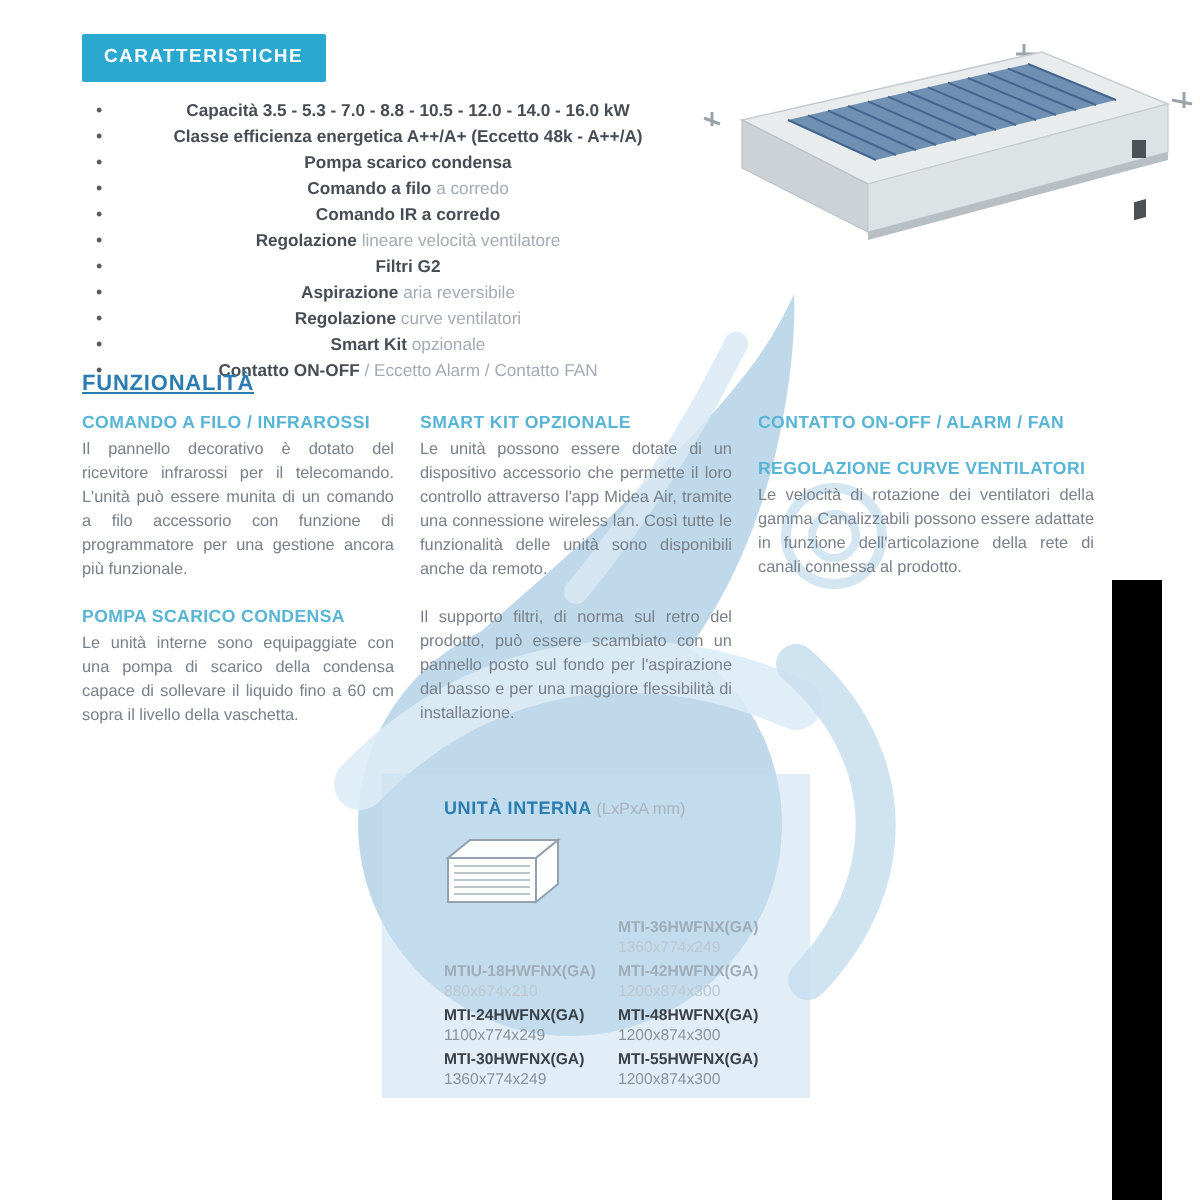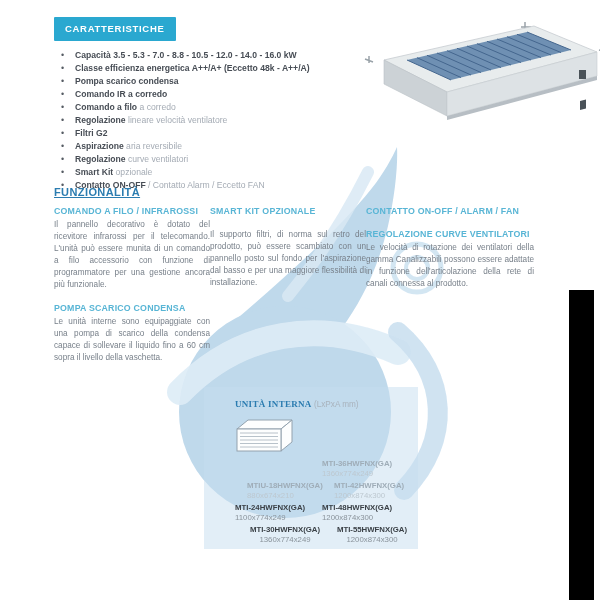--- a/index.html
+++ b/index.html
@@ -1,71 +1,71 @@
 <!DOCTYPE html>
 <html><head>
 <meta charset="utf-8">
 <style>
   html,body{margin:0;padding:0;background:#ffffff;}
   .page{
     position:relative;width:600px;height:600px;background:#ffffff;overflow:hidden;
     font-family:"Liberation Sans", sans-serif; -webkit-font-smoothing:antialiased;
   }
   .wm{position:absolute;left:0;top:0;width:600px;height:600px;z-index:0;}
-  .content{position:absolute;left:17px;top:0;width:577px;height:600px;z-index:1;}
+  .content{position:absolute;left:4px;top:0;width:577px;height:600px;z-index:1;}
 
   .badge{
     position:absolute;left:37px;top:17px;height:24px;line-height:24px;
     padding:0 11px;background:#2aa8d0;color:#ffffff;font-size:9.5px;font-weight:bold;
     letter-spacing:.7px;border-radius:1px;
   }
 
-  ul.features{position:absolute;left:42px;top:49px;margin:0;padding:0;list-style:none;width:300px;}
+  ul.features{position:absolute;left:42px;top:49px;margin:0;padding:0;list-style:none;width:300px;text-align:center;}
   ul.features li{position:relative;padding-left:16px;font-size:8.6px;line-height:13px;color:#474d55;}
   ul.features li::before{content:"•";position:absolute;left:2px;top:0;color:#565c64;font-size:9px;}
   ul.features .st{font-weight:bold;color:#474d55;}
   ul.features .lt{font-weight:normal;color:#a4abb4;}
 
   .unit-photo{position:absolute;left:332px;top:18px;}
 
   .funz-title{
     position:absolute;left:37px;top:186px;font-size:11px;font-weight:bold;
     color:#2b7cb0;letter-spacing:.4px;text-decoration:underline;
   }
 
   .cols{
     position:absolute;left:37px;top:206px;width:508px;
-    display:grid;grid-template-columns:156px 156px 168px;column-gap:0;
+    display:grid;grid-template-columns:156px 156px 168px;column-gap:13px;
   }
   .sec{margin-bottom:13px;}
   .sec h3{
     margin:0 0 3px 0;font-size:8.8px;font-weight:600;color:#58b5d5;
     letter-spacing:.2px;text-transform:uppercase;
   }
   .sec p{
     margin:0;font-size:8.2px;line-height:11.9px;color:#78808a;
     text-align:justify;hyphens:auto;-webkit-hyphens:auto;
   }
 
   .panel{
     position:absolute;left:187px;top:387px;width:214px;height:162px;
     background:rgba(198,221,240,0.5);
   }
   .panel-title{position:absolute;left:31px;top:12px;font-size:9px;white-space:nowrap;}
-  .panel-title .t1{font-weight:bold;color:#2b7cb0;letter-spacing:.3px;font-family:Liberation Serif, serif;}
+  .panel-title .t1{font-weight:bold;color:#2b7cb0;letter-spacing:.3px;}
   .panel-title .t2{font-weight:normal;color:#a9b3bd;font-size:8.2px;text-align:right;}
   .sketch{position:absolute;left:26px;top:28px;}
 
   .model{position:absolute;width:100px;}
   .model .nm{font-size:7.8px;font-weight:bold;color:#3a4046;white-space:nowrap;}
   .model .dm{font-size:7.8px;color:#8a939b;white-space:nowrap;margin-top:1px;}
   .model.muted .nm{color:#9fadb8;}
   .model.muted .dm{color:#bdc8d0;}
   .mc1{left:31px;} .mc2{left:118px;}
-  .mr1{top:72px;} .mr2{top:94px;margin-left:12px;} .mr3{top:116px;} .mr4{top:138px;text-align:center;}
+  .mr1{top:72px;} .mr2{top:94px;} .mr3{top:116px;} .mr4{top:138px;}
 
   .black-strip{position:absolute;right:0;top:290px;width:25px;height:310px;background:#000;}
 </style>
 </head>
 <body>
 
 <div class="page">
 
   <svg class="wm" viewBox="0 0 600 600">
     <g opacity="0.95">
@@ -84,28 +84,28 @@
   </svg>
 
   <div class="content">
 
     <div class="badge">CARATTERISTICHE</div>
 
     <ul class="features">
       <li><span class="st">Capacità 3.5 - 5.3 - 7.0 - 8.8 - 10.5 - 12.0 - 14.0 - 16.0 kW</span><span class="lt"></span></li>
       <li><span class="st">Classe efficienza energetica A++/A+ (Eccetto 48k - A++/A)</span><span class="lt"></span></li>
       <li><span class="st">Pompa scarico condensa</span><span class="lt"></span></li>
+      <li><span class="st">Comando a filo</span><span class="lt"> a corredo</span></li>
       <li><span class="st">Comando IR a corredo</span><span class="lt"></span></li>
-      <li><span class="st">Comando a filo</span><span class="lt"> a corredo</span></li>
       <li><span class="st">Regolazione</span><span class="lt"> lineare velocità ventilatore</span></li>
       <li><span class="st">Filtri G2</span><span class="lt"></span></li>
       <li><span class="st">Aspirazione</span><span class="lt"> aria reversibile</span></li>
       <li><span class="st">Regolazione</span><span class="lt"> curve ventilatori</span></li>
       <li><span class="st">Smart Kit</span><span class="lt"> opzionale</span></li>
-      <li><span class="st">Contatto ON-OFF</span><span class="lt"> / Contatto Alarm / Eccetto FAN</span></li>
+      <li><span class="st">Contatto ON-OFF</span><span class="lt"> / Eccetto Alarm / Contatto FAN</span></li>
     </ul>
 
     <svg class="unit-photo" width="265" height="118" viewBox="0 0 265 118">
 
       <path d="M24,44 l-8,-3 M20,38 v7 M182,9 h-10 M176,4 v8 M250,32 l10,2 M256,28 v8" stroke="#9aa3a9" stroke-width="1.5" fill="none"></path>
 
       <polygon points="35,42 185,8 248,34 98,74" fill="#e8eced" stroke="#c6ccd0" stroke-width="0.8"></polygon>
 
       <polygon points="58,42 178,14 222,32 102,62" fill="#6f90b3"></polygon>
       <g stroke="#44668e" stroke-width="1">
@@ -143,20 +143,21 @@
           <p>Il pannello decorativo è dotato del ricevitore infrarossi per il telecomando. L'unità può essere munita di un comando a filo accessorio con funzione di programmatore per una gestione ancora più funzionale.</p>
         </div>
         <div class="sec">
           <h3>POMPA SCARICO CONDENSA</h3>
           <p>Le unità interne sono equipaggiate con una pompa di scarico della condensa capace di sollevare il liquido fino a 60 cm sopra il livello della vaschetta.</p>
         </div>
       </div>
       <div class="col">
         <div class="sec">
           <h3>SMART KIT OPZIONALE</h3>
+          <p>Le unità possono essere dotate di un dispositivo accessorio che permette il loro controllo attraverso l'app Midea Air, tramite una connessione wireless lan. Così tutte le funzionalità delle unità sono disponibili anche da remoto.</p>
         </div>
         <div class="sec">
           <p>Il supporto filtri, di norma sul retro del prodotto, può essere scambiato con un pannello posto sul fondo per l'aspirazione dal basso e per una maggiore flessibilità di installazione.</p>
         </div>
       </div>
       <div class="col">
         <div class="sec">
           <h3>CONTATTO ON-OFF / ALARM / FAN</h3>
         </div>
         <div class="sec">

